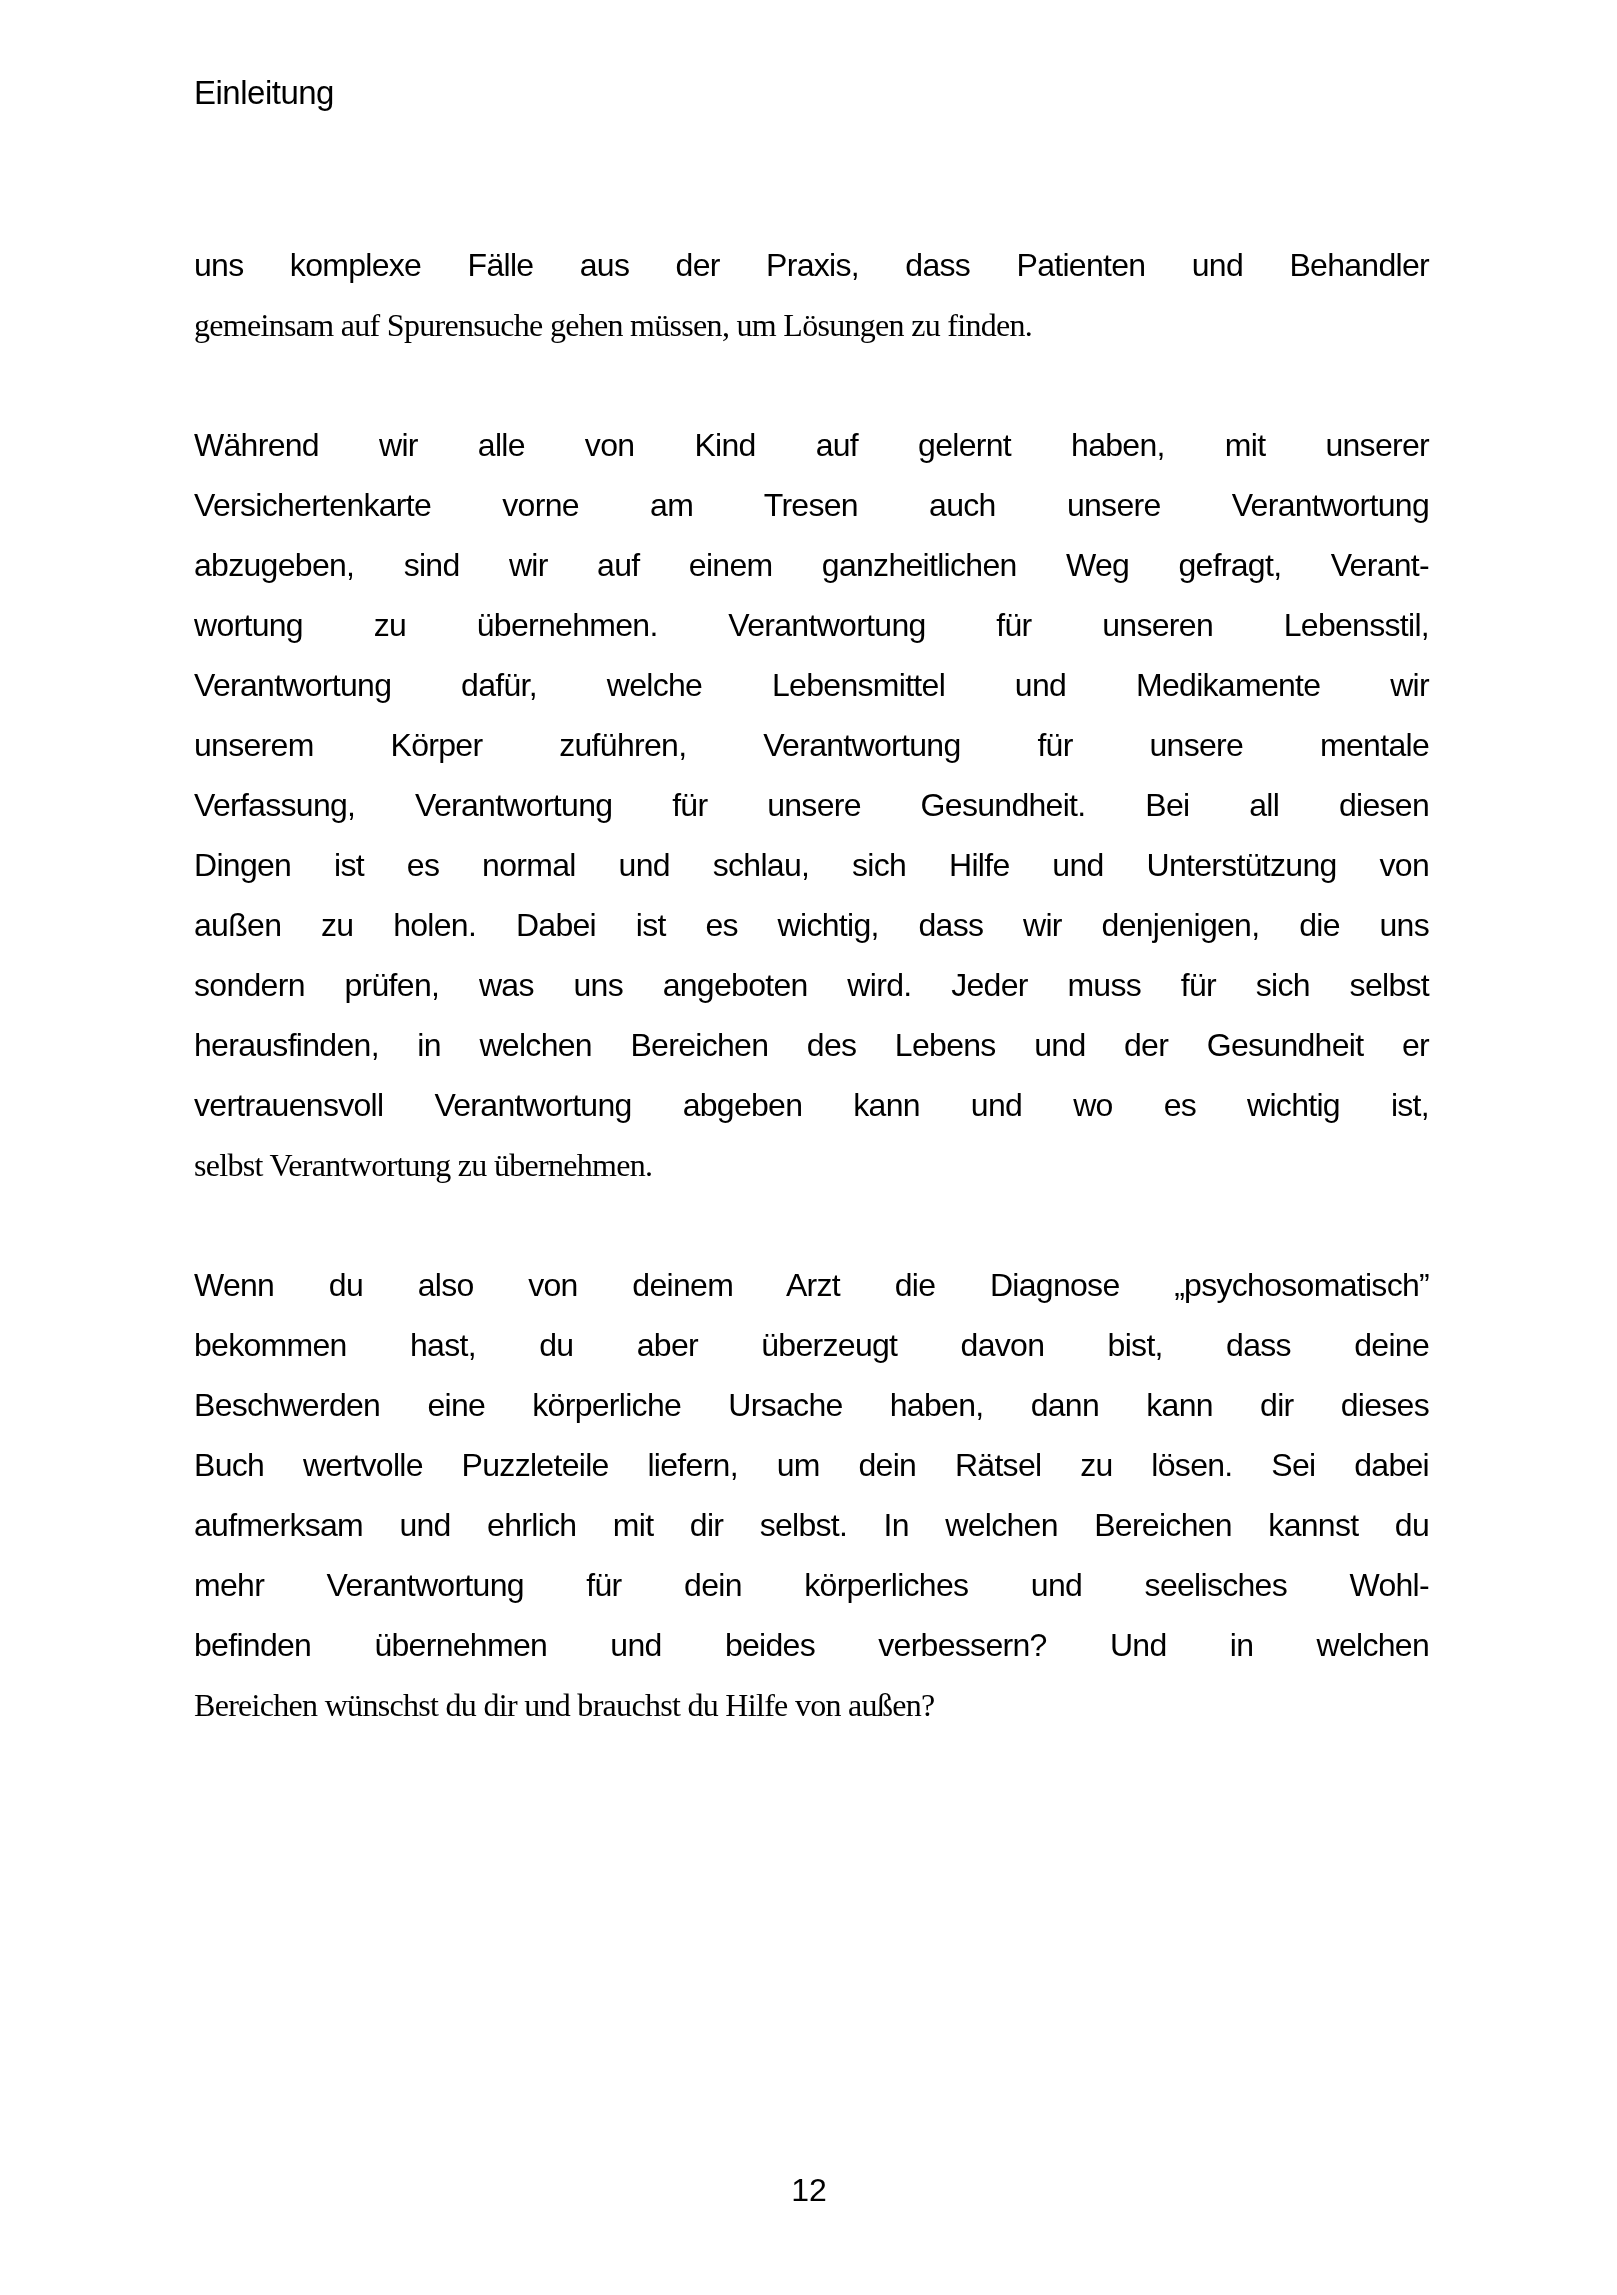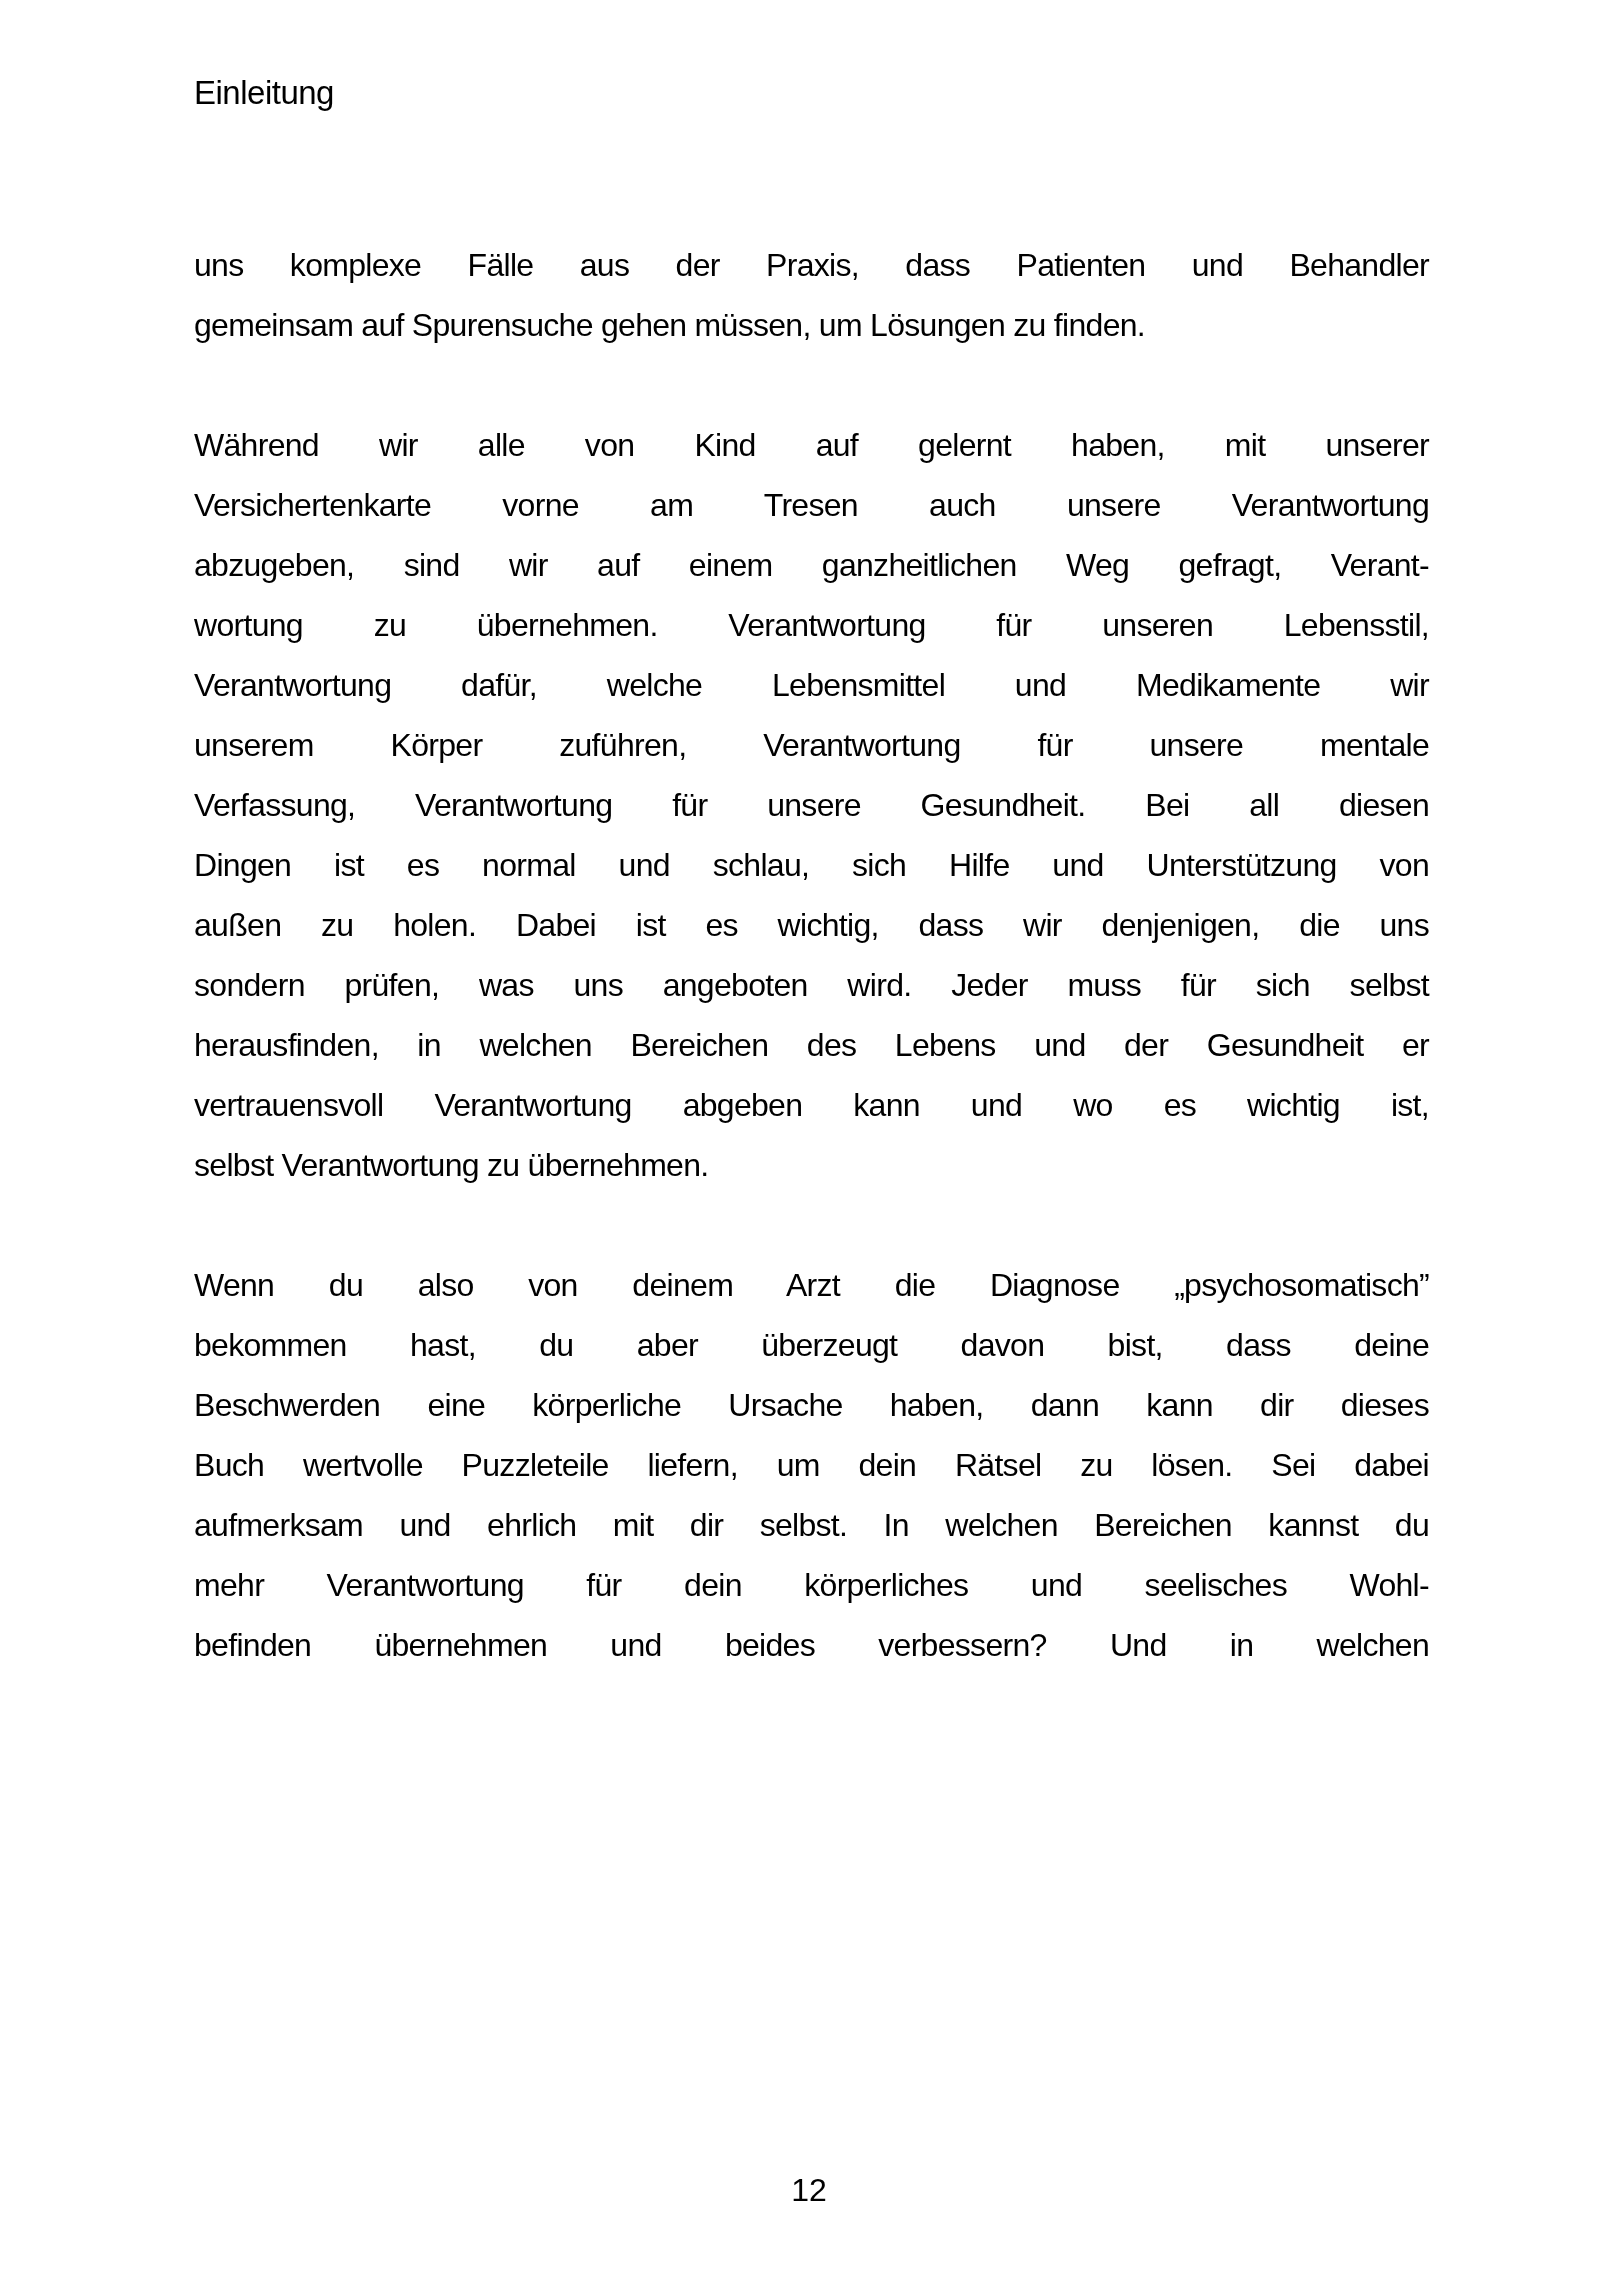--- a/index.html
+++ b/index.html
@@ -38,20 +38,21 @@
       white-space: nowrap;
       letter-spacing: -0.7px;
     }
     .line.justify {
       text-align: justify;
       text-align-last: justify;
     }
     .line.last {
       text-align: center;
       text-align-last: left;
+      font-family: Liberation Serif, serif;
     }
     .paragraph-gap {
       display: block;
       height: 60px;
     }
     .page-number {
       position: absolute;
       left: 0;
       width: 1618px;
       top: 2169px;
@@ -88,17 +89,18 @@
   </div>
   <span class="paragraph-gap"></span>
   <div>
     <span class="line justify">Wenn du also von deinem Arzt die Diagnose „psychosomatisch”</span>
     <span class="line justify">bekommen hast, du aber überzeugt davon bist, dass deine</span>
     <span class="line justify">Beschwerden eine körperliche Ursache haben, dann kann dir dieses</span>
     <span class="line justify">Buch wertvolle Puzzleteile liefern, um dein Rätsel zu lösen. Sei dabei</span>
     <span class="line justify">aufmerksam und ehrlich mit dir selbst. In welchen Bereichen kannst du</span>
     <span class="line justify">mehr Verantwortung für dein körperliches und seelisches Wohl-</span>
     <span class="line justify">befinden übernehmen und beides verbessern? Und in welchen</span>
+    <span class="line last">Bereichen wünschst du dir und brauchst du Hilfe von außen?</span>
   </div>
 </div>
 
 <div class="page-number">12</div>
 
 
 </body></html>

